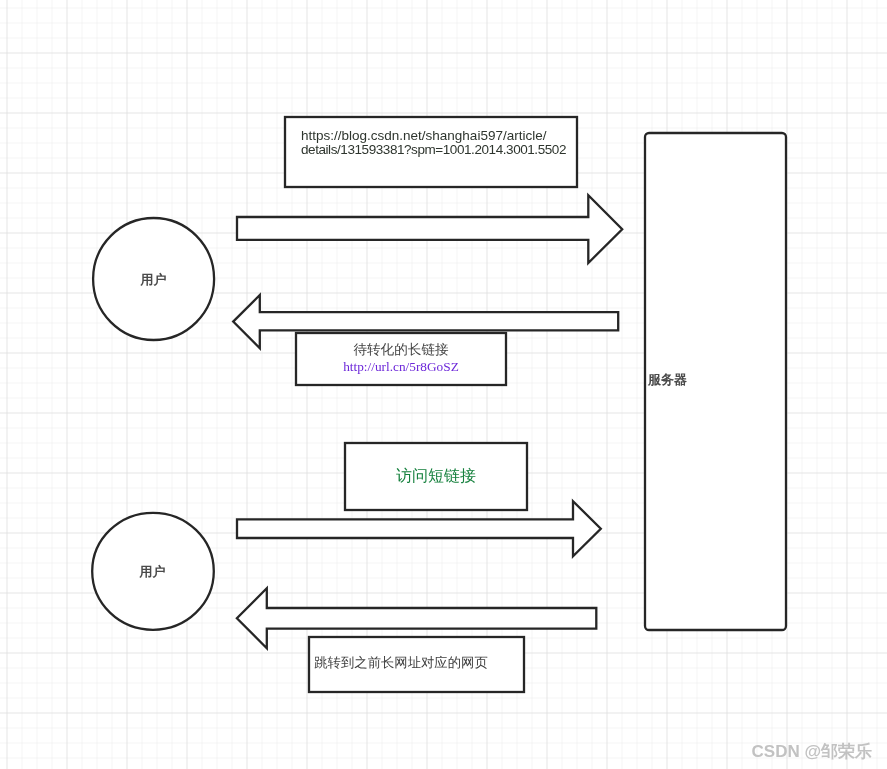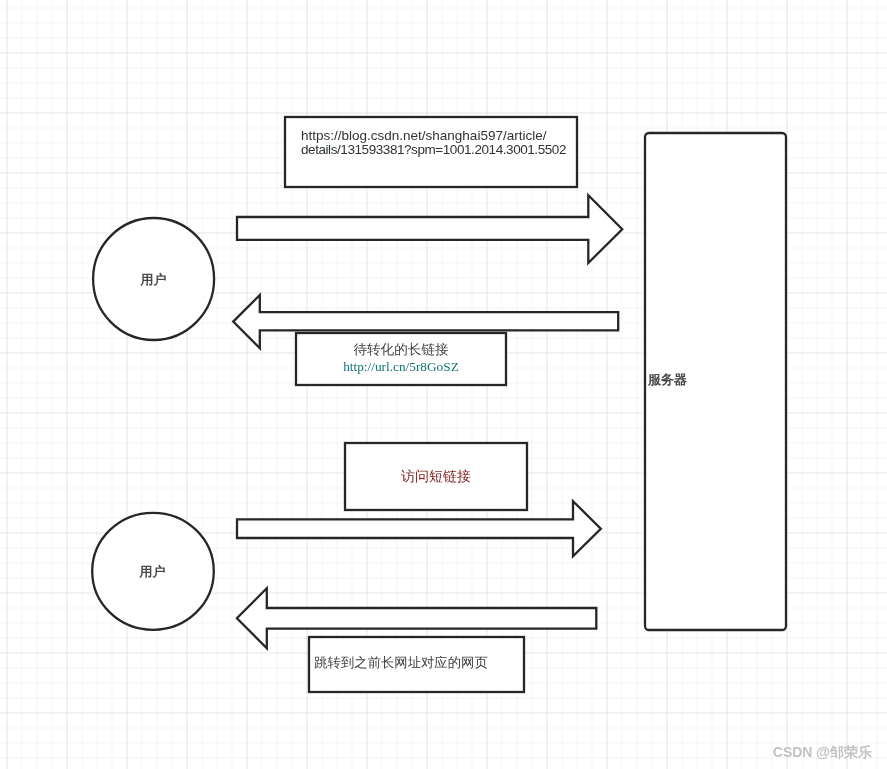--- a/index.html
+++ b/index.html
@@ -8,30 +8,30 @@
        -webkit-font-smoothing:antialiased;}
   #canvas{position:relative;width:887px;height:769px;background:#ffffff;}
   .lbl,.note{will-change:transform;}
   #grid{position:absolute;inset:0;}
   #art{position:absolute;inset:0;}
   .lbl{position:absolute;color:#4a4a4a;white-space:nowrap;font-weight:bold;}
   .note{position:absolute;color:#3a3a3a;text-align:center;}
   #lbl-user-top{left:92px;top:271px;width:123px;text-align:center;font-size:13px;line-height:17px;}
   #lbl-user-bottom{left:91px;top:563px;width:123px;text-align:center;font-size:13px;line-height:17px;}
   #lbl-server{left:648px;top:371px;width:141px;text-align:left;font-size:13px;line-height:17px;}
-  #wm{left:0;top:743px;width:872px;text-align:right;font-size:14px;line-height:18px;color:#c2c2c2;}
+  #wm{left:0;top:743px;width:872px;text-align:right;font-size:17px;line-height:18px;color:#c2c2c2;}
   #note1{left:284px;top:124px;width:294px;}
   #note1 .t{font-size:14px;line-height:18px;color:#3d443d;}
   #note1 .u{font-size:13.5px;line-height:14px;text-align:left;padding-left:17px;color:#2e352e;white-space:nowrap;}
   #note1 .u1{margin-top:5px;}
   #note1 .u2{letter-spacing:-0.43px;}
   #note2{left:295px;top:342px;width:212px;}
   #note2 .t{font-size:13.6px;line-height:16px;color:#434343;}
-  #note2 .u{font-family:"Liberation Serif","DejaVu Serif",serif;font-size:13.3px;line-height:18px;color:#0f766e;}
-  #note3{left:344px;top:467px;width:184px;font-size:14px;line-height:18px;color:#7f1d1d;}
+  #note2 .u{font-family:"Liberation Serif","DejaVu Serif",serif;font-size:13.3px;line-height:18px;color:#6d28d9;}
+  #note3{left:344px;top:467px;width:184px;font-size:16px;line-height:18px;color:#15803d;}
   #note4{left:308px;top:654px;width:186px;font-size:13.35px;line-height:18px;color:#404040;}
 </style>
 </head>
 <body>
 
 <div id="canvas">
   <svg id="grid" width="887" height="769" viewBox="0 0 887 769">
     <defs>
       <pattern id="pMinor" patternUnits="userSpaceOnUse" width="15" height="15" x="6.5" y="52.5">
         <path d="M 0 0 L 0 15 M 0 0 L 15 0" fill="none" stroke-width="1" stroke="#eaeaea"></path>

